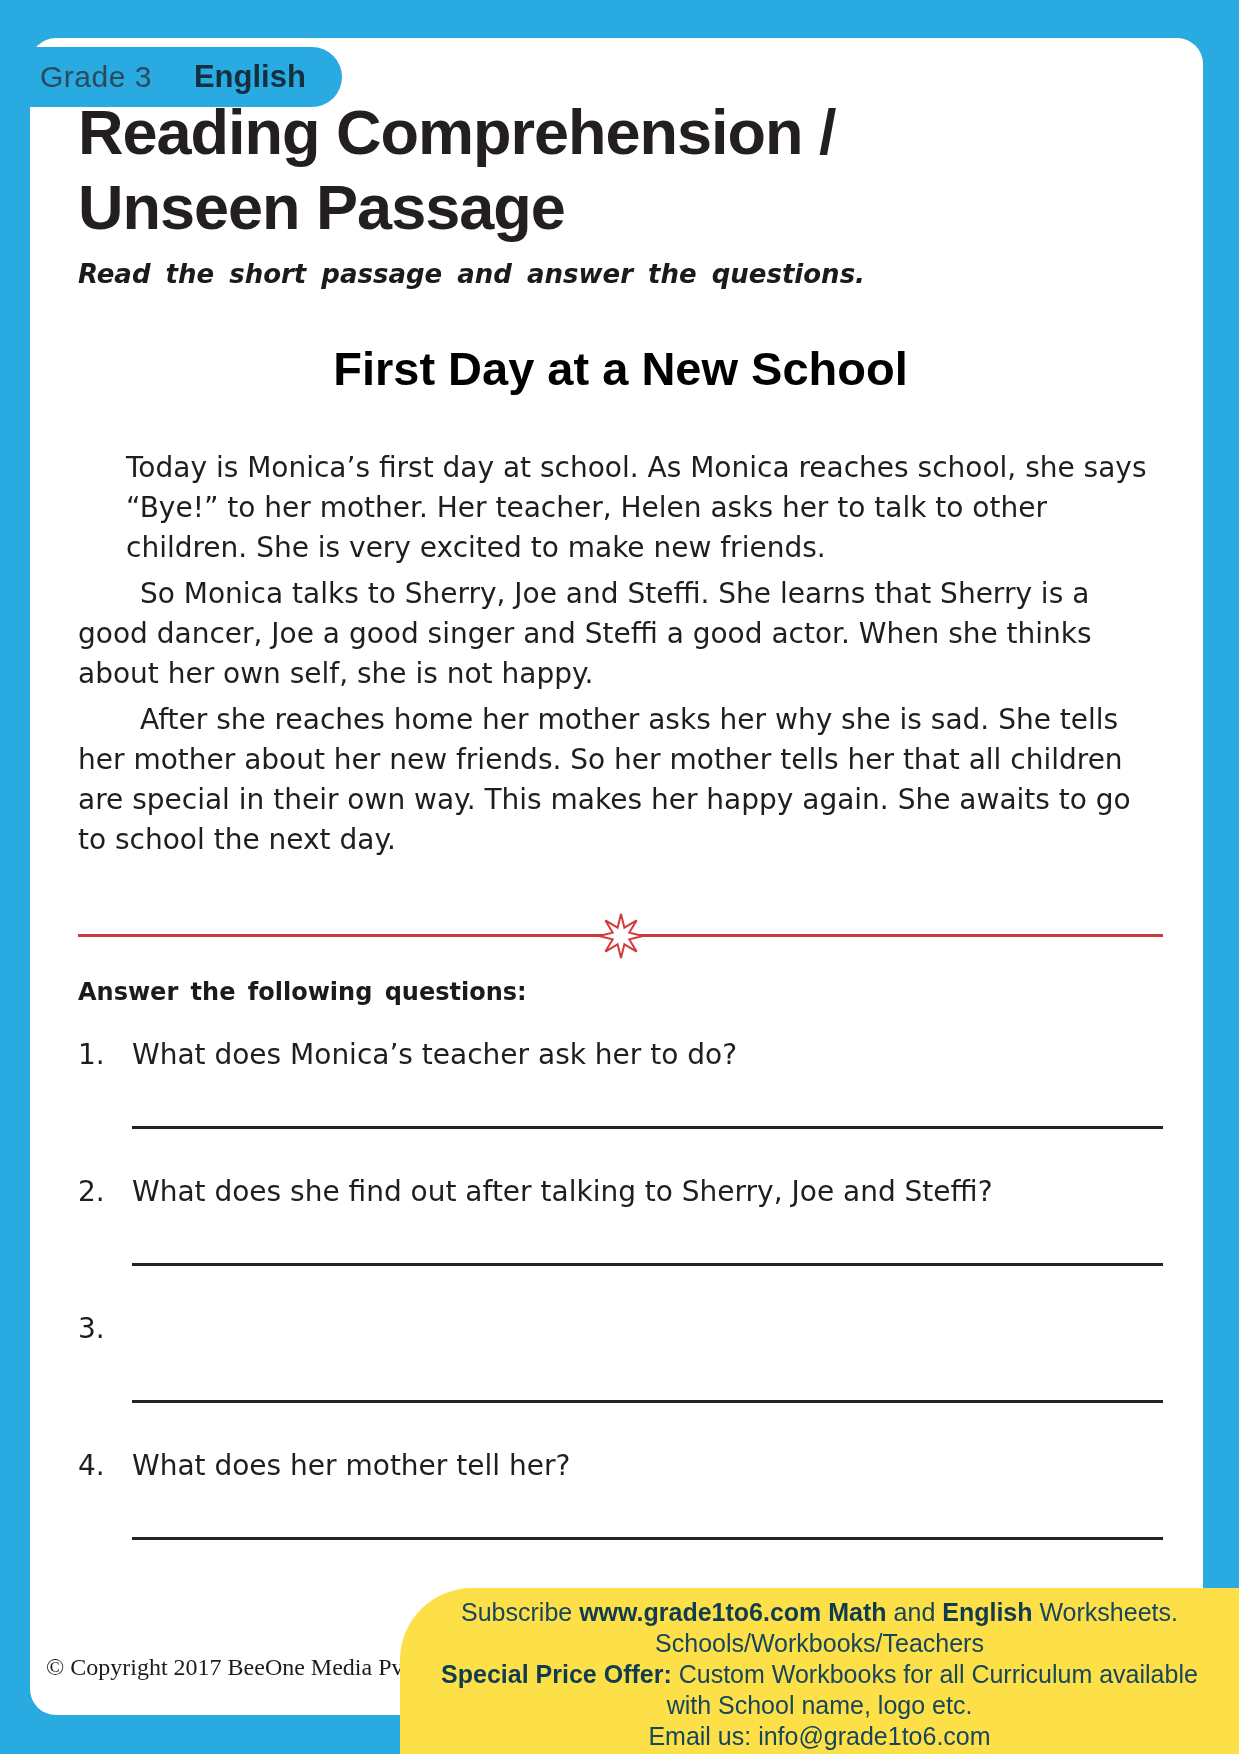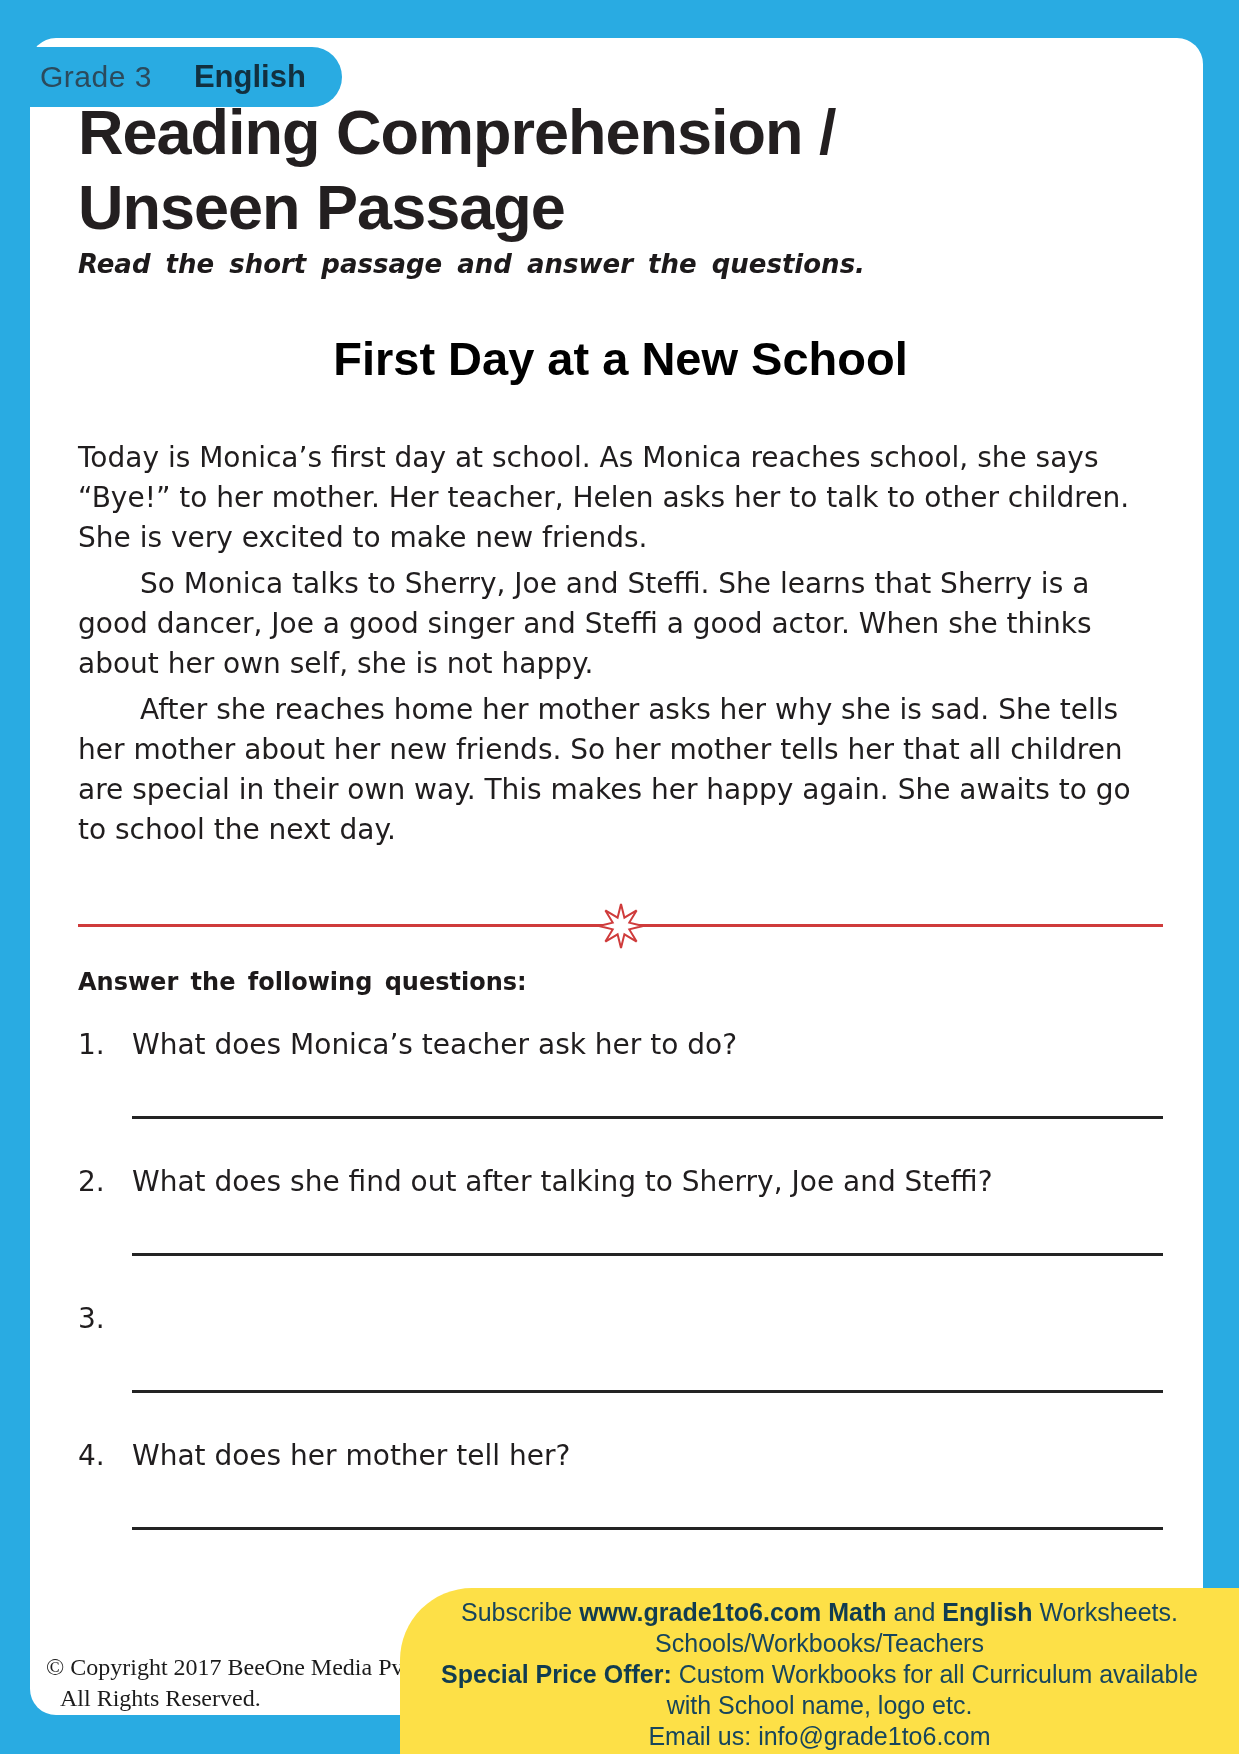--- a/index.html
+++ b/index.html
@@ -32,34 +32,34 @@
     position:absolute;left:78px;top:38px;width:1085px;z-index:2;
     color:#231f20;
   }
   h1.main-title{
     margin:57px 0 0;text-align:left;
     font-family:"Liberation Sans",sans-serif;
     font-size:63px;line-height:75px;font-weight:700;
     color:#231f20;letter-spacing:-1px;
   }
   .instruction{
-    margin-top:4px;
+    margin-top:14px;
     font-family:"DejaVu Sans",sans-serif;
     font-size:26px;font-weight:700;font-style:italic;
     color:#1d1a1b;word-spacing:6px;
   }
   .passage-title{
     margin-top:52px;text-align:center;
     font-family:"Liberation Sans",sans-serif;
     font-size:47px;font-weight:700;color:#000000;
   }
   .passage p{
     margin:6px 0 0;font-size:28px;line-height:40px;color:#201d1e;
   }
-  .passage p.first{margin-top:52px;}
+  .passage p.first{margin-top:52px;margin-left:48px;}
   .passage p.indented{text-indent:62px;}
   
   .divider{
     position:relative;margin-top:56px;height:40px;
   }
   .divider .rule{
     position:absolute;left:0;right:0;top:18px;height:0;
     border-top:3px solid #cf3b3b;
   }
   .divider .star{
@@ -170,14 +170,13 @@
 <div class="footer-block">
   <div class="f-line"><span>Subscribe </span><b>www.grade1to6.com Math</b><span> and </span><b>English</b><span> Worksheets.</span></div>
   <div class="f-line">Schools/Workbooks/Teachers</div>
   <div class="f-line"><b>Special Price Offer:</b><span> Custom Workbooks for all Curriculum available</span></div>
   <div class="f-line">with School name, logo etc.</div>
   <div class="f-line">Email us: info@grade1to6.com</div>
 </div>
 
 <div class="copyright">
   <div class="c1">© Copyright 2017 BeeOne Media Pvt. Ltd.</div>
-  <div class="c2">All Rights Reserved.</div>
 </div>
 
 </body></html>

